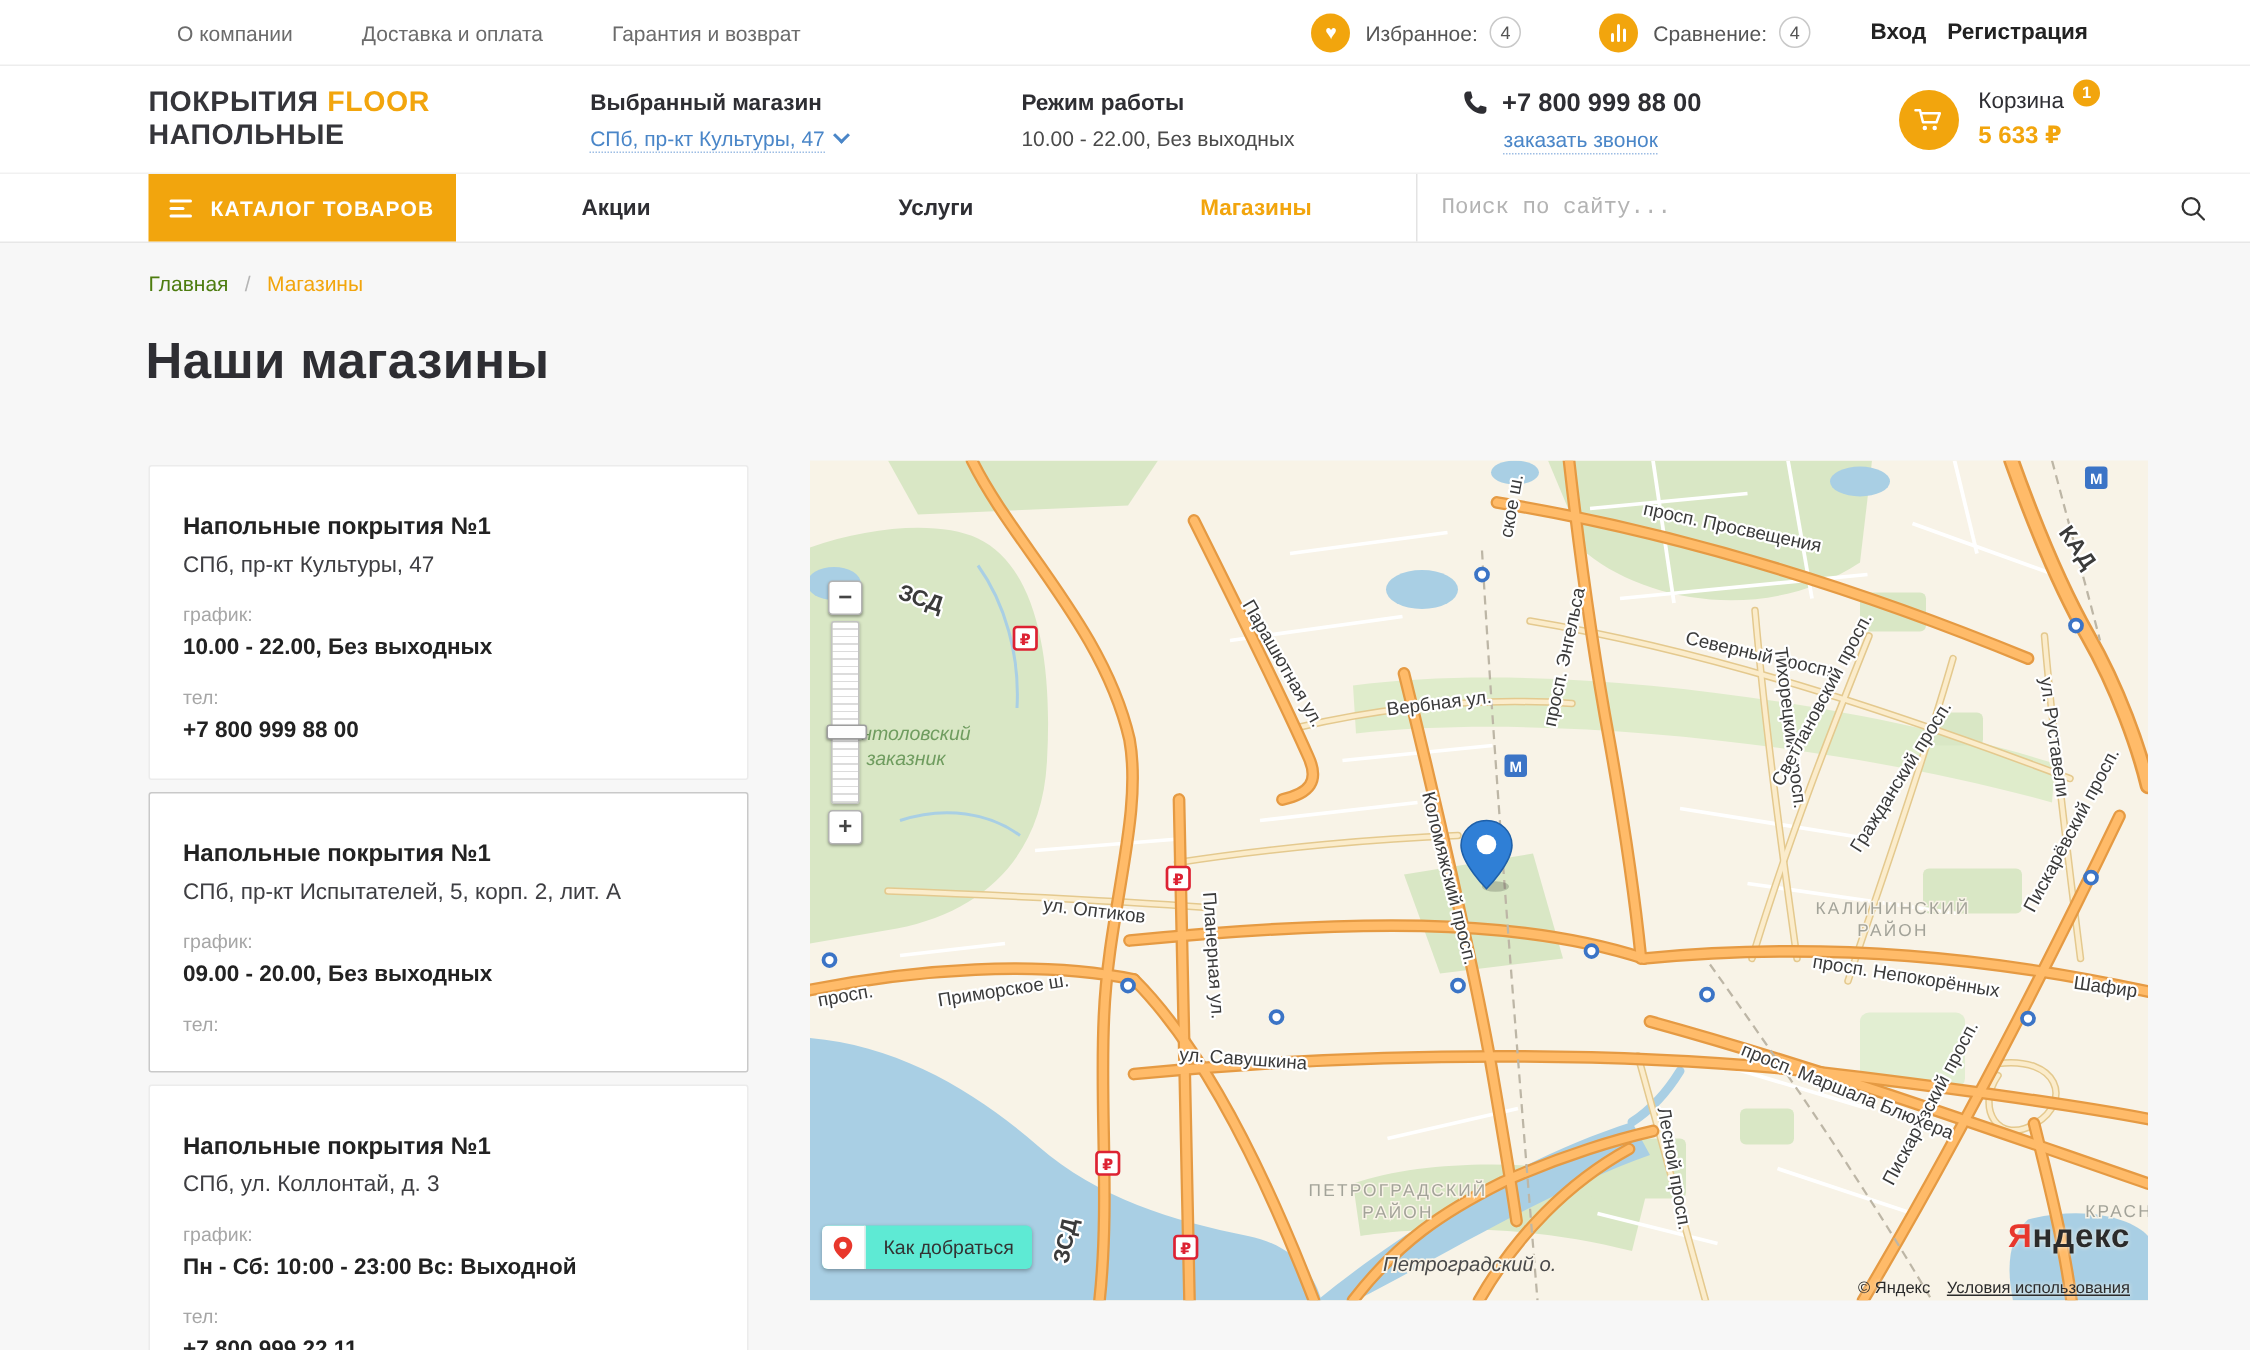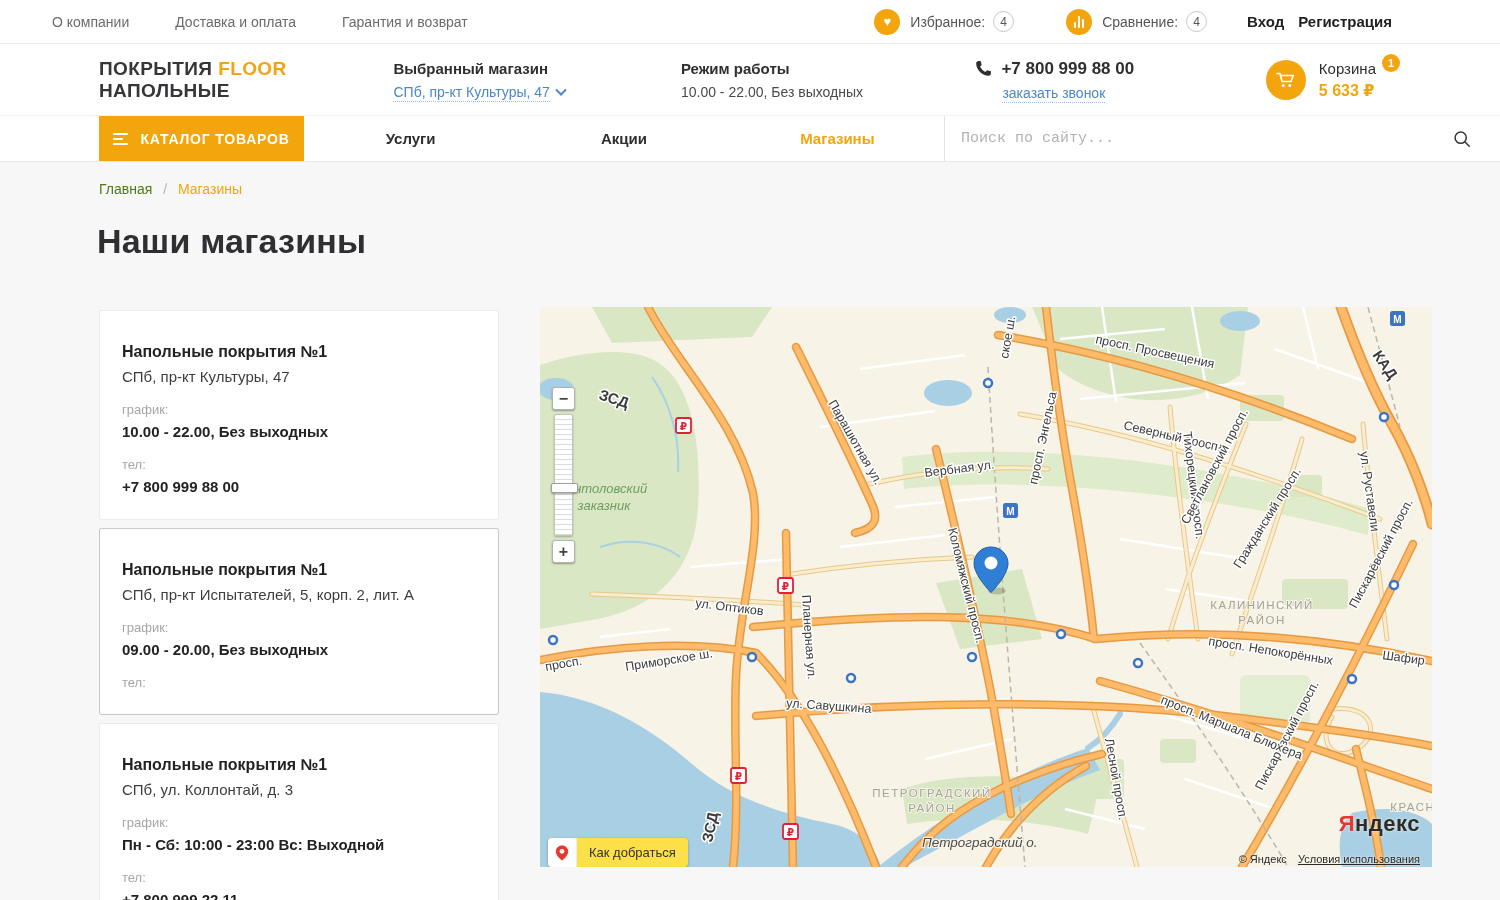--- a/index.html
+++ b/index.html
@@ -1,20 +1,20 @@
 <!DOCTYPE html>
 <html><head>
 <meta charset="utf-8">
 <style>
   * { margin:0; padding:0; box-sizing:border-box; }
   html,body { width:1500px; height:900px; overflow:hidden; background:#fff;
     font-family:"Liberation Sans","DejaVu Sans",sans-serif; color:#2e2e33; }
 
   
-  .topbar { height:44px; display:flex; align-items:center; padding:0 108px 0 52px;
+  .topbar { height:44px; display:flex; align-items:center; padding:0 108px 0 118px;
     border-bottom:1px solid #ededed; background:#fff; }
   .topbar a, .tb-link { font-size:14px; color:#6b6b6b; text-decoration:none; cursor:pointer; }
   .tb-link + .tb-link { margin-left:46px; }
   .tb-right { margin-left:auto; display:flex; align-items:center; }
   .tb-fav, .tb-cmp { display:flex; align-items:center; cursor:pointer; }
   .tb-cmp { margin-left:52px; }
   .orb { width:26px; height:26px; border-radius:50%; background:#F2A50D; display:flex;
     align-items:center; justify-content:center; color:#fff; font-size:13px; flex:0 0 auto; }
   .orb .bars { display:flex; align-items:flex-end; gap:1.5px; height:12px; }
   .orb .bars i { display:block; width:2.5px; background:#fff; border-radius:1px; }
@@ -106,22 +106,22 @@
   .zoomctl { position:absolute; left:12px; top:80px; width:26px; }
   .zbtn { width:23px; height:23px; background:#fff; border:1px solid #b3b3b3; border-radius:3px;
     box-shadow:0 1px 2px rgba(0,0,0,.35); font-size:16px; font-weight:bold; color:#444;
     display:flex; align-items:center; justify-content:center; cursor:pointer; }
   .ztrack { width:19px; margin:4px 0 4px 2px; height:122px; border:1px solid #c2c2c2; border-radius:2px;
     background:repeating-linear-gradient(180deg,#ffffff 0 4px,#dcdcdc 4px 5px);
     box-shadow:0 1px 2px rgba(0,0,0,.25); position:relative; }
   .zhandle { position:absolute; left:-4px; top:68px; width:27px; height:10px; background:#fdfdfd;
     border:1px solid #9d9d9d; border-radius:2px; box-shadow:0 1px 2px rgba(0,0,0,.35); cursor:pointer; }
 
-  .directions { position:absolute; left:8px; bottom:0; height:29px; display:flex;
-    align-items:center; background:#fde047; border-radius:4px; box-shadow:0 1px 3px rgba(0,0,0,.3);
+  .directions { position:absolute; left:8px; bottom:21px; height:29px; display:flex;
+    align-items:center; background:#5eead4; border-radius:4px; box-shadow:0 1px 3px rgba(0,0,0,.3);
     cursor:pointer; overflow:hidden; }
   .dir-ico { width:29px; height:29px; display:flex; align-items:center; justify-content:center;
     border-right:1px solid #ececec; background:#fff; }
   .dir-txt { padding:0 12px; font-size:13px; color:#333; }
 
   .ymark { position:absolute; right:12px; bottom:30px; font-size:22px; font-weight:bold;
     letter-spacing:.5px; cursor:pointer; text-shadow:0 0 3px #f8f3e7; }
   .ymark .ya { color:#e8372c; } .ymark .rest { color:#2b2b2b; }
   .attrib { position:absolute; right:12px; bottom:2px; font-size:11px; color:#2b2b2b;
     white-space:nowrap; text-shadow:0 0 3px #f8f3e7; }
@@ -203,22 +203,22 @@
 <div class="nav">
   <div class="catalog-btn">
     <span class="burger">
         <i></i>
         <i></i>
         <i></i>
       </span>
     <span>КАТАЛОГ ТОВАРОВ</span>
   </div>
   <div class="nav-items">
+    <div class="nav-item">Акции</div>
     <div class="nav-item">Услуги</div>
-    <div class="nav-item">Акции</div>
     <div class="nav-item active">Магазины</div>
   </div>
   <div class="nav-search">
     <input type="text" placeholder="Поиск по сайту..." style="">
     <span class="search-ico">
       <svg width="20" height="20" viewBox="0 0 20 20">
           <circle cx="8.7" cy="8.7" r="5.6" fill="none" stroke="#333" stroke-width="1.5"></circle>
           <line x1="13" y1="13" x2="17.3" y2="17.3" stroke="#333" stroke-width="1.5" stroke-linecap="round"></line>
         </svg>
     </span>

